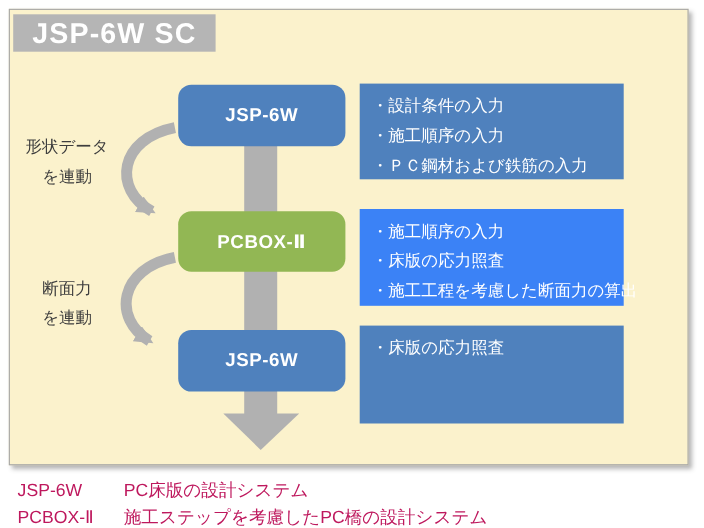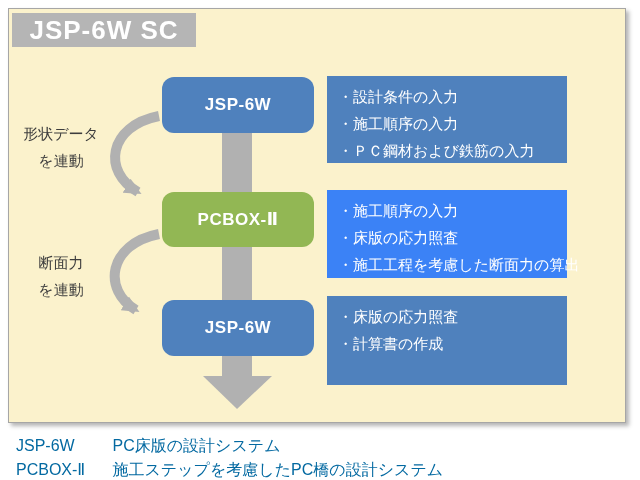--- a/index.html
+++ b/index.html
@@ -47,21 +47,21 @@
   .detail3{top:296px;height:89px;}
 
   .link-label{
     position:absolute;left:16px;width:90px;text-align:center;
     color:#3D3D3D;font-size:15px;line-height:27px;z-index:2;
   }
   .link-label-1{top:120px;}
   .link-label-2{top:249px;}
 
   .legend{position:absolute;left:0;top:430px;width:640px;z-index:2;}
-  .legend-row{position:absolute;left:16px;white-space:nowrap;color:#0369a1;font-size:16px;}
+  .legend-row{position:absolute;left:16px;white-space:nowrap;color:#be185d;font-size:16px;}
   .legend-row-1{top:6px;}
   .legend-row-2{top:30px;}
   .legend-term{display:inline-block;width:92px;}
   .legend-desc{display:inline-block;}
 </style>
 </head>
 <body>
 
 <div class="canvas">
 
@@ -95,21 +95,20 @@
     <div>・施工順序の入力</div>
     <div>・ＰＣ鋼材および鉄筋の入力</div>
   </div>
   <div class="detail green detail2">
     <div>・施工順序の入力</div>
     <div>・床版の応力照査</div>
     <div>・施工工程を考慮した断面力の算出</div>
   </div>
   <div class="detail blue detail3">
     <div>・床版の応力照査</div>
-    <div>・計算書の作成</div>
   </div>
 
   <div class="link-label link-label-1">
     <div>形状データ</div>
     <div>を連動</div>
   </div>
   <div class="link-label link-label-2">
     <div>断面力</div>
     <div>を連動</div>
   </div>

